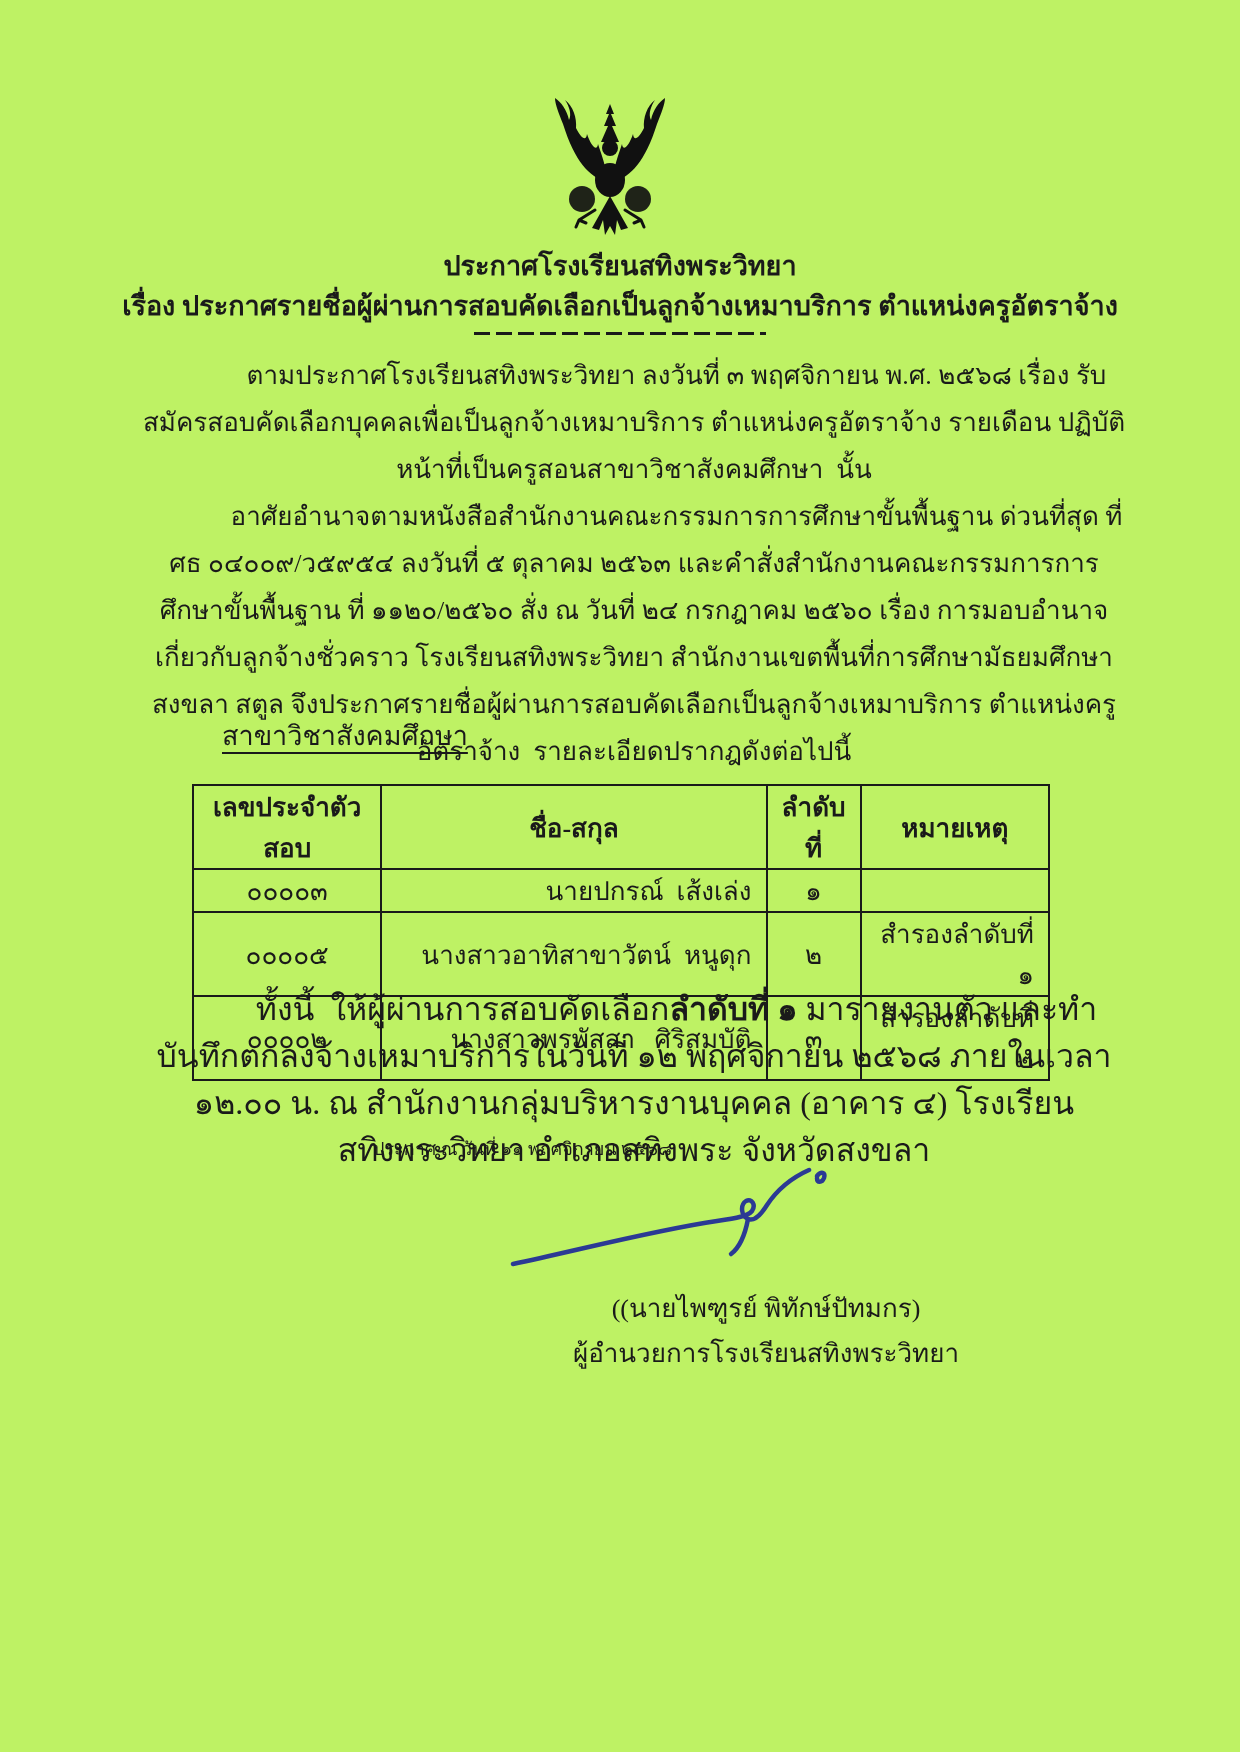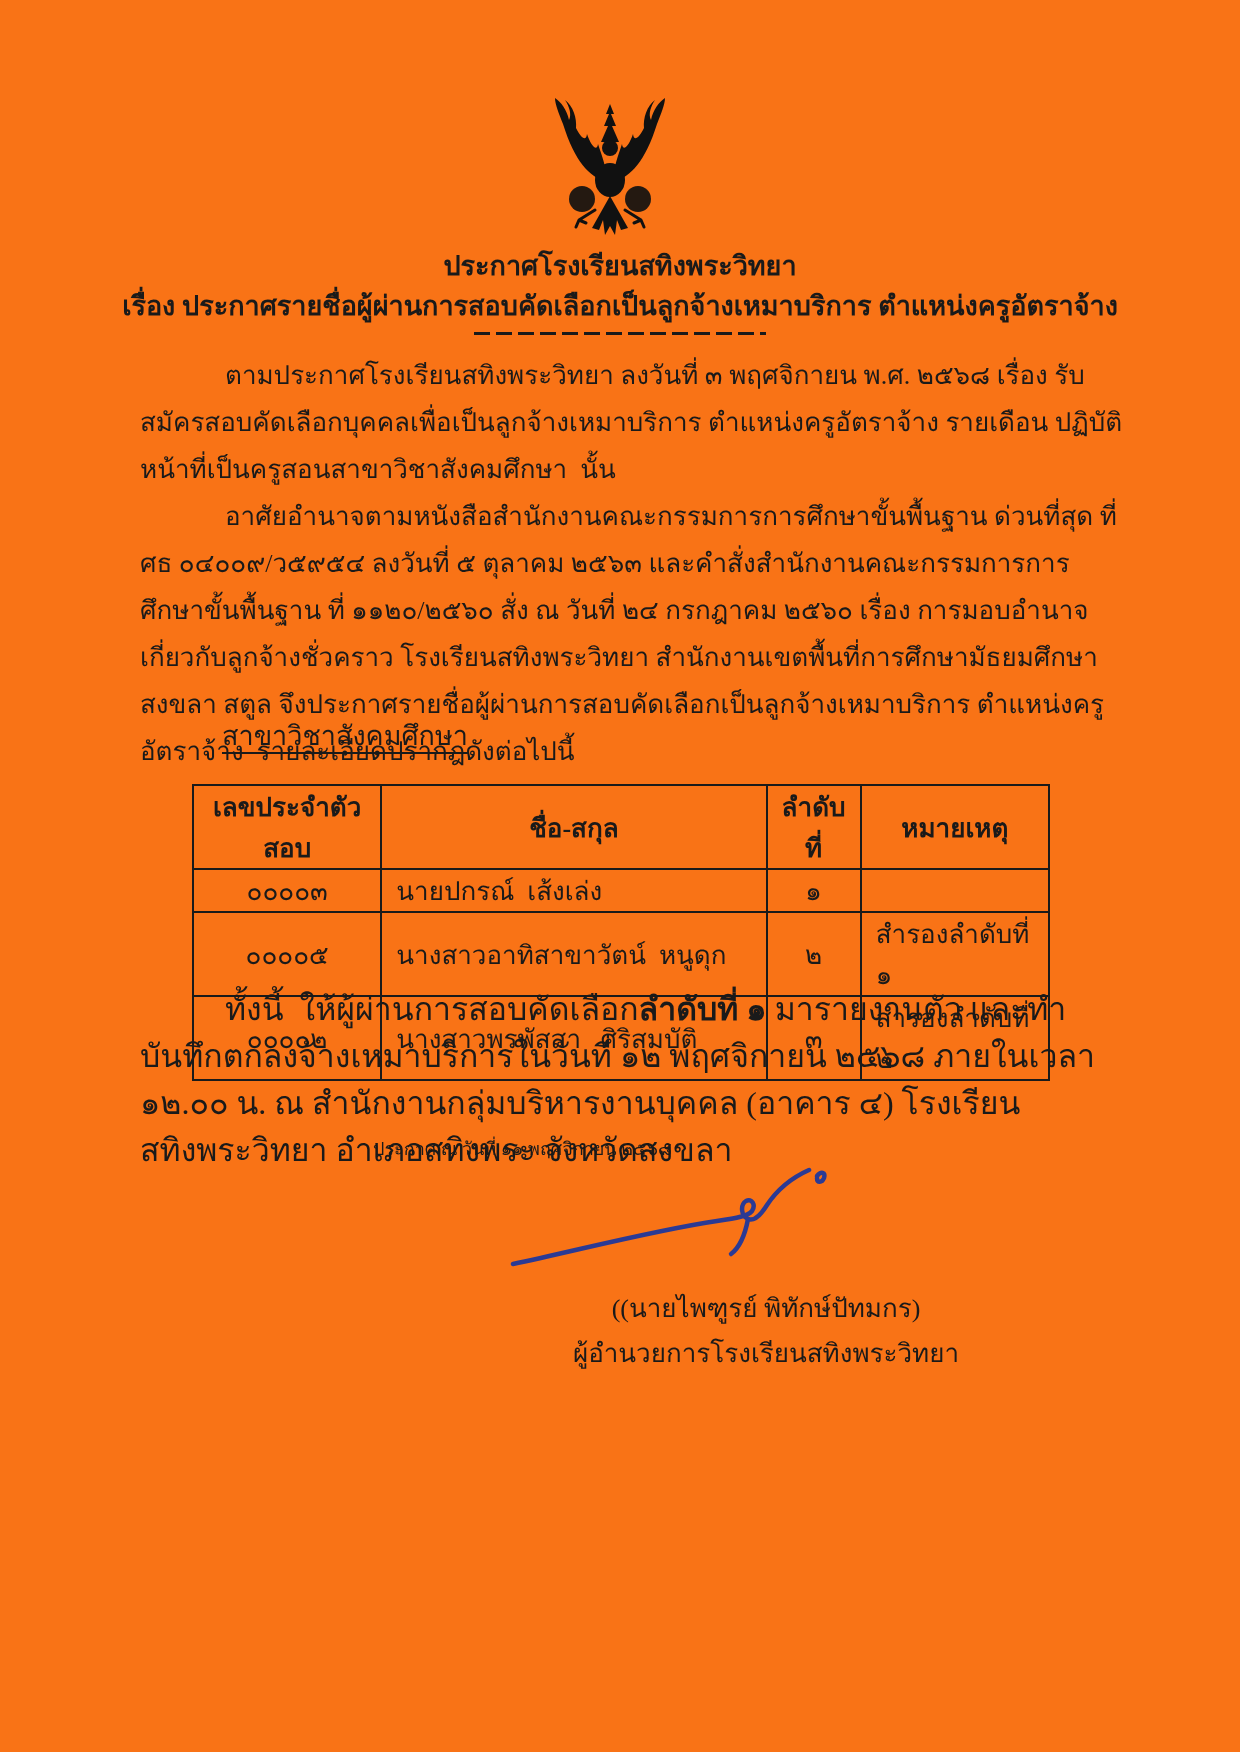--- a/index.html
+++ b/index.html
@@ -7,21 +7,21 @@
   body {
     width: 1240px; height: 1752px;
     font-family: "Liberation Serif", "DejaVu Sans", sans-serif;
     color: #1a1a1a;
     position: relative;
     margin: 0 auto;
   }
   .page {
     position: relative;
     width: 1240px; height: 1752px;
-    background: #f97316;
+    background: #bef264;
     overflow: hidden;
   }
   .emblem {
     position: absolute;
     left: 543px; top: 86px;
     width: 134px; height: 154px;
   }
   .title-block {
     position: absolute;
     top: 246px; left: 0;
@@ -40,20 +40,21 @@
   .body-group {
     position: absolute;
     top: 352px; left: 140px;
     width: 988px;
     font-size: 26px;
     line-height: 47px;
   }
   .body-group p, .para3 p {
     text-indent: 85px;
     white-space: pre-wrap;
+    text-align: center;
   }
   .section-heading {
     position: absolute;
     top: 714px; left: 222px;
     font-size: 27px;
     font-weight: normal;
     text-decoration: underline;
     text-underline-offset: 7px;
     text-decoration-thickness: 2px;
   }
@@ -69,21 +70,21 @@
     padding: 0 14px;
     white-space: pre-wrap;
   }
   table.results th { height: 46px; font-weight: bold; text-align: center; }
   table.results td { height: 39px; border-radius: 6px; }
   .col-examno { width: 22%; }
   .col-name   { width: 45%; }
   .col-rank   { width: 11%; }
   .col-note   { width: 22%; }
   td.c-center { text-align: center; }
-  td.c-left   { text-align: left; padding-left: 20px; }
+  td.c-left   { text-align: right; padding-left: 20px; }
   .para3 {
     position: absolute;
     top: 986px; left: 140px;
     width: 988px;
     font-size: 32px;
     line-height: 47px;
   }
   .para3 .bold-seg { font-weight: bold; }
   .announce-date {
     position: absolute;

